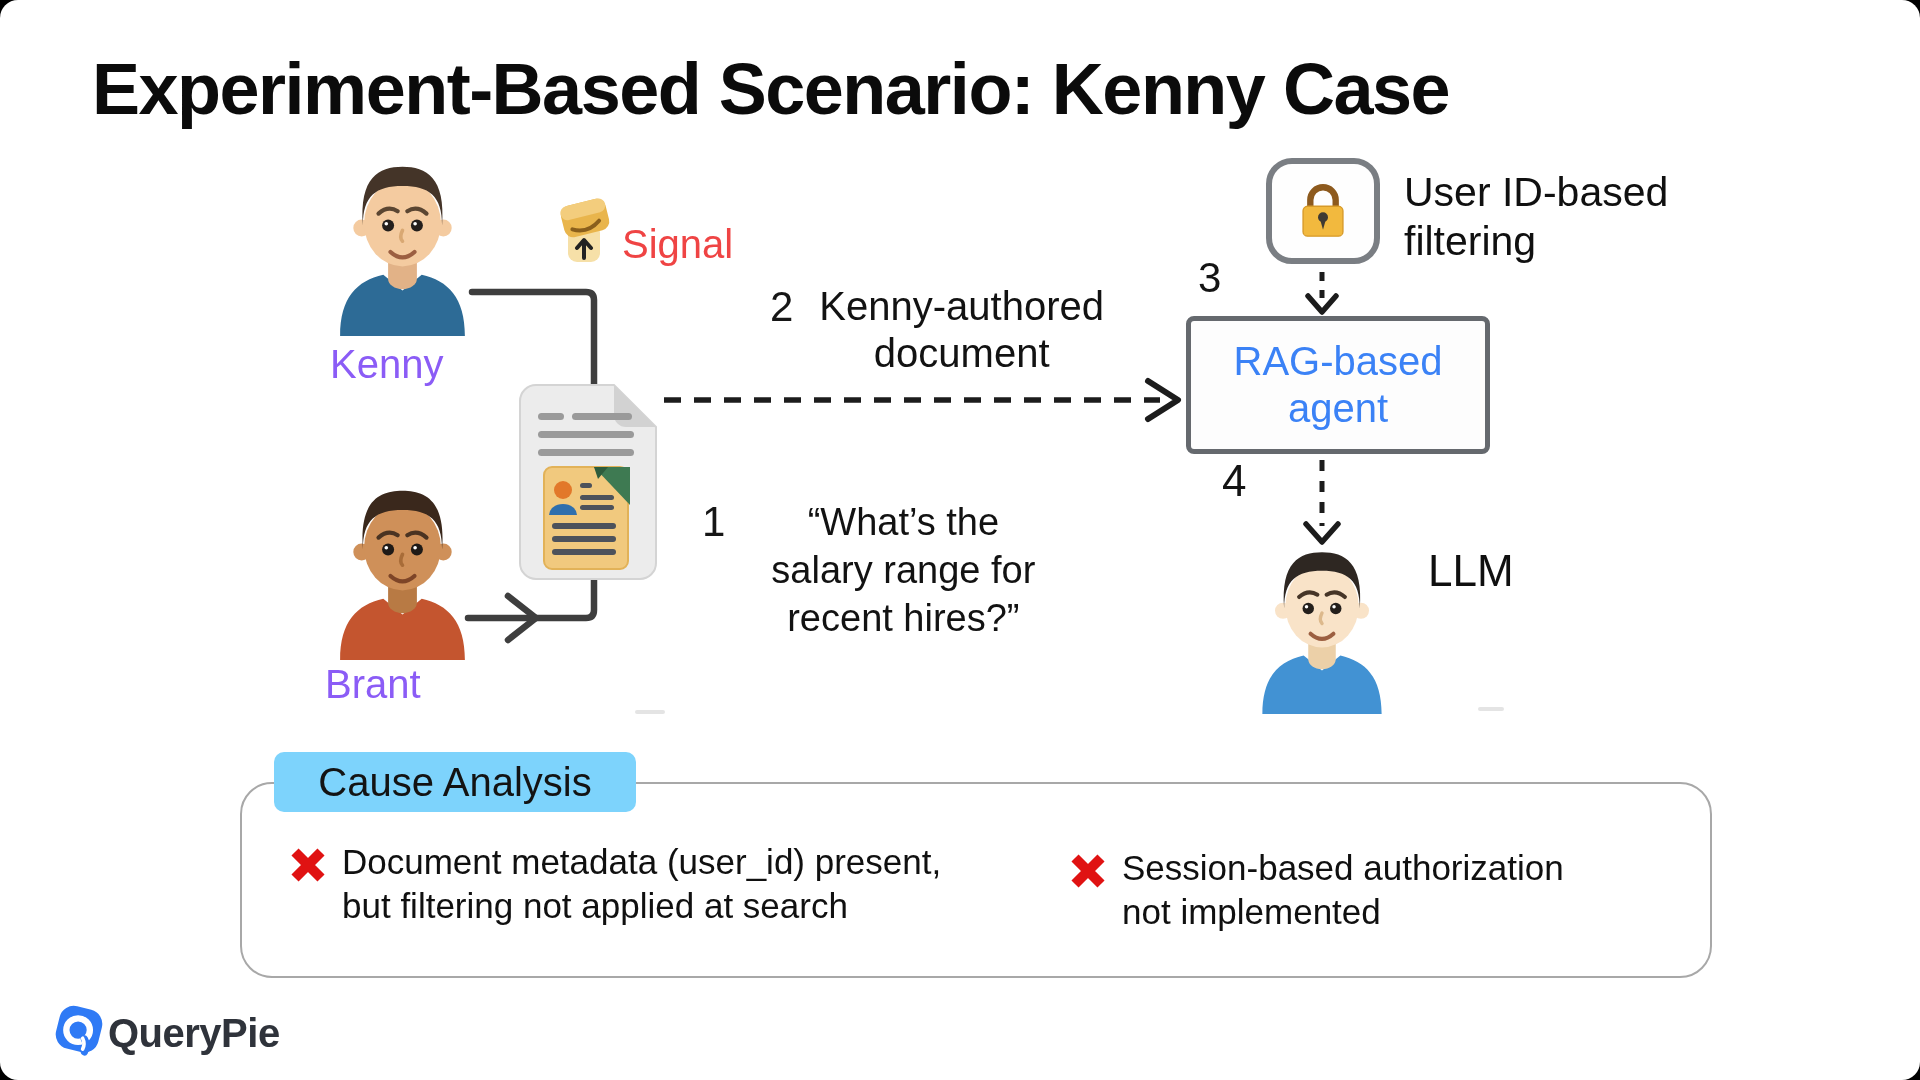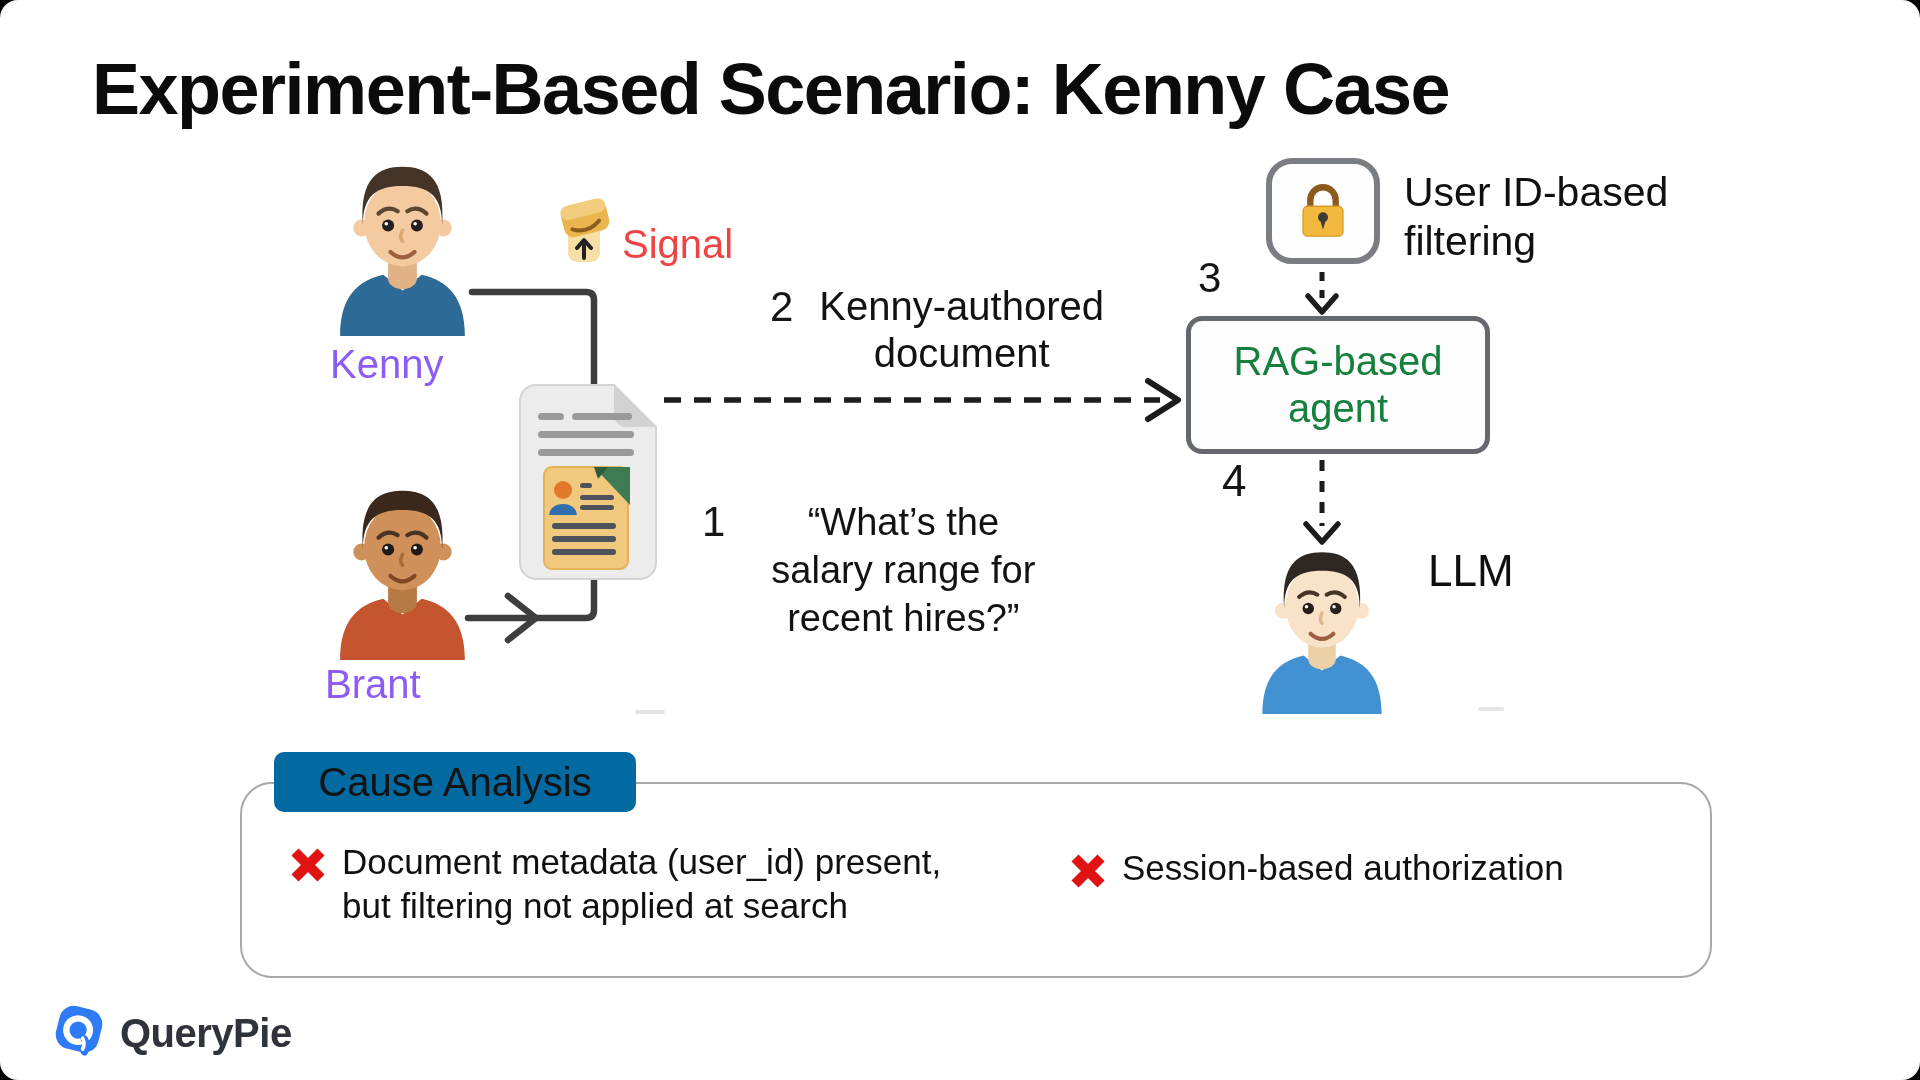--- a/index.html
+++ b/index.html
@@ -29,51 +29,51 @@
   .step { position:absolute; display:flex; align-items:flex-start; z-index:2; }
   .step-num { font-size:42px; line-height:48px; color:#161616; }
   .step-lines { display:flex; flex-direction:column; align-items:center; color:#121212; }
   .step2 { left:770px; top:283px; gap:26px; }
   .step2 .step-lines { font-size:40px; line-height:47px; }
   .step1 { left:702px; top:498px; gap:46px; }
   .step1 .step-lines { font-size:38px; line-height:48px; }
 
   .rag-box {
     left:1186px; top:316px; width:304px; height:138px;
-    border:5px solid #65696e; border-radius:16px; background:#fdfdfd;
+    border:5px solid #65696e; border-radius:8px; background:#fdfdfd;
     display:flex; flex-direction:column; align-items:center; justify-content:center;
-    font-size:40px; line-height:47px; color:#15803d; box-sizing:border-box; z-index:2;
+    font-size:40px; line-height:47px; color:#3b82f6; box-sizing:border-box; z-index:2;
   }
   .lock-box {
     left:1266px; top:158px; width:114px; height:106px;
     border:6px solid #7a7e83; border-radius:26px; background:#fefefe;
     display:flex; align-items:center; justify-content:center; box-sizing:border-box; z-index:2;
   }
   .filtering { left:1404px; top:168px; font-size:41px; line-height:49px; color:#101010; }
   .num3 { left:1198px; top:254px; font-size:42px; color:#141414; }
   .num4 { left:1222px; top:456px; font-size:44px; color:#141414; }
   .llm-wrap { left:1252px; top:542px; width:140px; height:172px; }
   .llm-label { left:1428px; top:546px; font-size:44px; color:#0f0f0f; }
 
   .cause-box {
     left:240px; top:782px; width:1468px; height:192px;
     border:2px solid #a8a8a8; border-radius:32px; background:#ffffff; z-index:1;
   }
   .cause-tab {
-    left:274px; top:752px; width:362px; height:60px; background:#0369a1;
+    left:274px; top:752px; width:362px; height:60px; background:#7dd3fc;
     border-radius:10px; display:flex; align-items:center; justify-content:center;
     font-size:40px; color:#131313; z-index:2;
   }
   .cause-item { position:absolute; display:flex; gap:14px; z-index:2; }
   .cause-item .x-wrap { width:40px; height:40px; margin-top:5px; flex:none; }
   .cause-lines { font-size:35px; line-height:44px; color:#101010; }
   .cause-item-1 { left:288px; top:840px; }
   .cause-item-2 { left:1068px; top:846px; }
 
-  .brand { left:50px; top:1002px; display:flex; align-items:center; gap:12px; z-index:2; }
+  .brand { left:50px; top:1002px; display:flex; align-items:center; z-index:2; }
   .brand-text { font-size:40px; font-weight:700; color:#2f333b; letter-spacing:-0.5px; }
 
   .lines-svg { left:0; top:0; width:1920px; height:1080px; z-index:1; pointer-events:none; }
   .artifact { position:absolute; background:#c9c9c9; height:4px; border-radius:2px; opacity:.5; }
 </style>
 </head>
 <body>
 
 <div class="slide">
 
@@ -248,20 +248,21 @@
   </div>
 
   <div class="cause-item cause-item-2">
     <span class="x-wrap">
       <svg viewBox="0 0 40 40" width="40" height="40">
         <path d="M7,7 L33,33 M33,7 L7,33" stroke="#e01212" stroke-width="10"></path>
       </svg>
     </span>
     <div class="cause-lines">
       <div>Session-based authorization</div>
+      <div>not implemented</div>
     </div>
   </div>
 
   <div class="artifact" style="left:635px; top:710px; width:30px;"></div>
   <div class="artifact" style="left:1478px; top:707px; width:26px;"></div>
 
   <div class="abs brand">
     <span>
       <svg viewBox="0 0 64 64" width="58" height="58">
         <g transform="rotate(14 32 30)">

